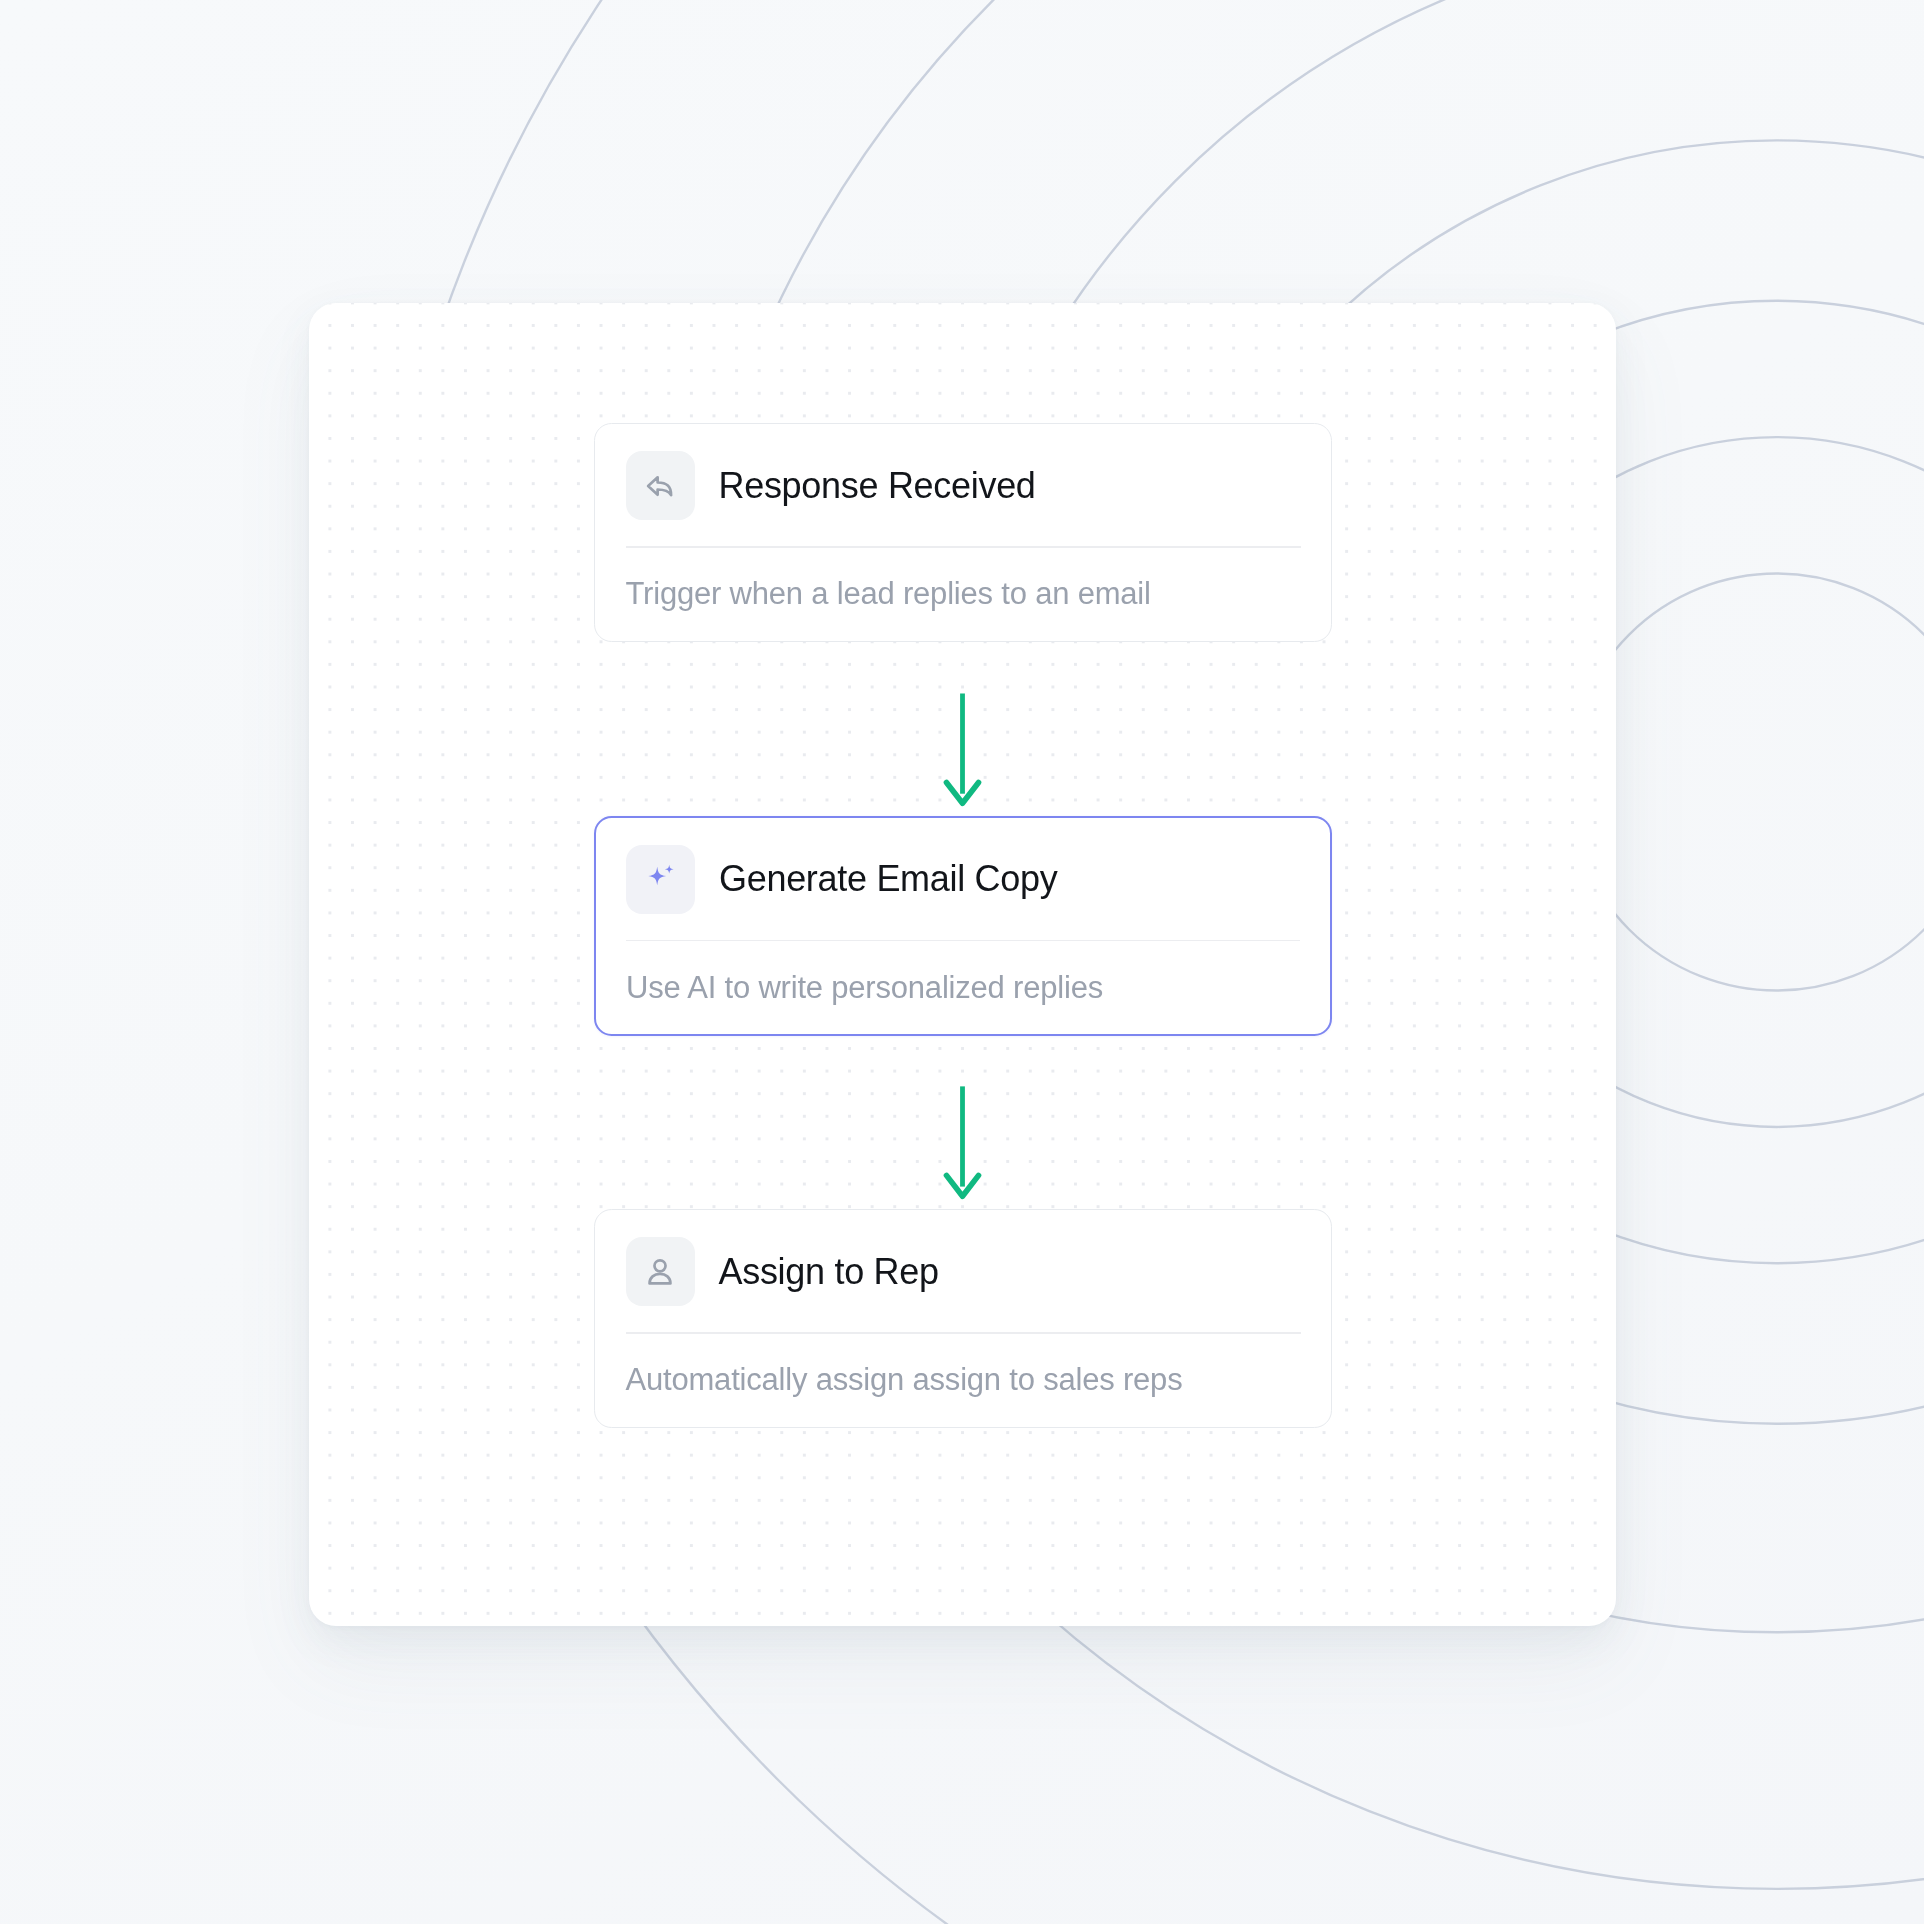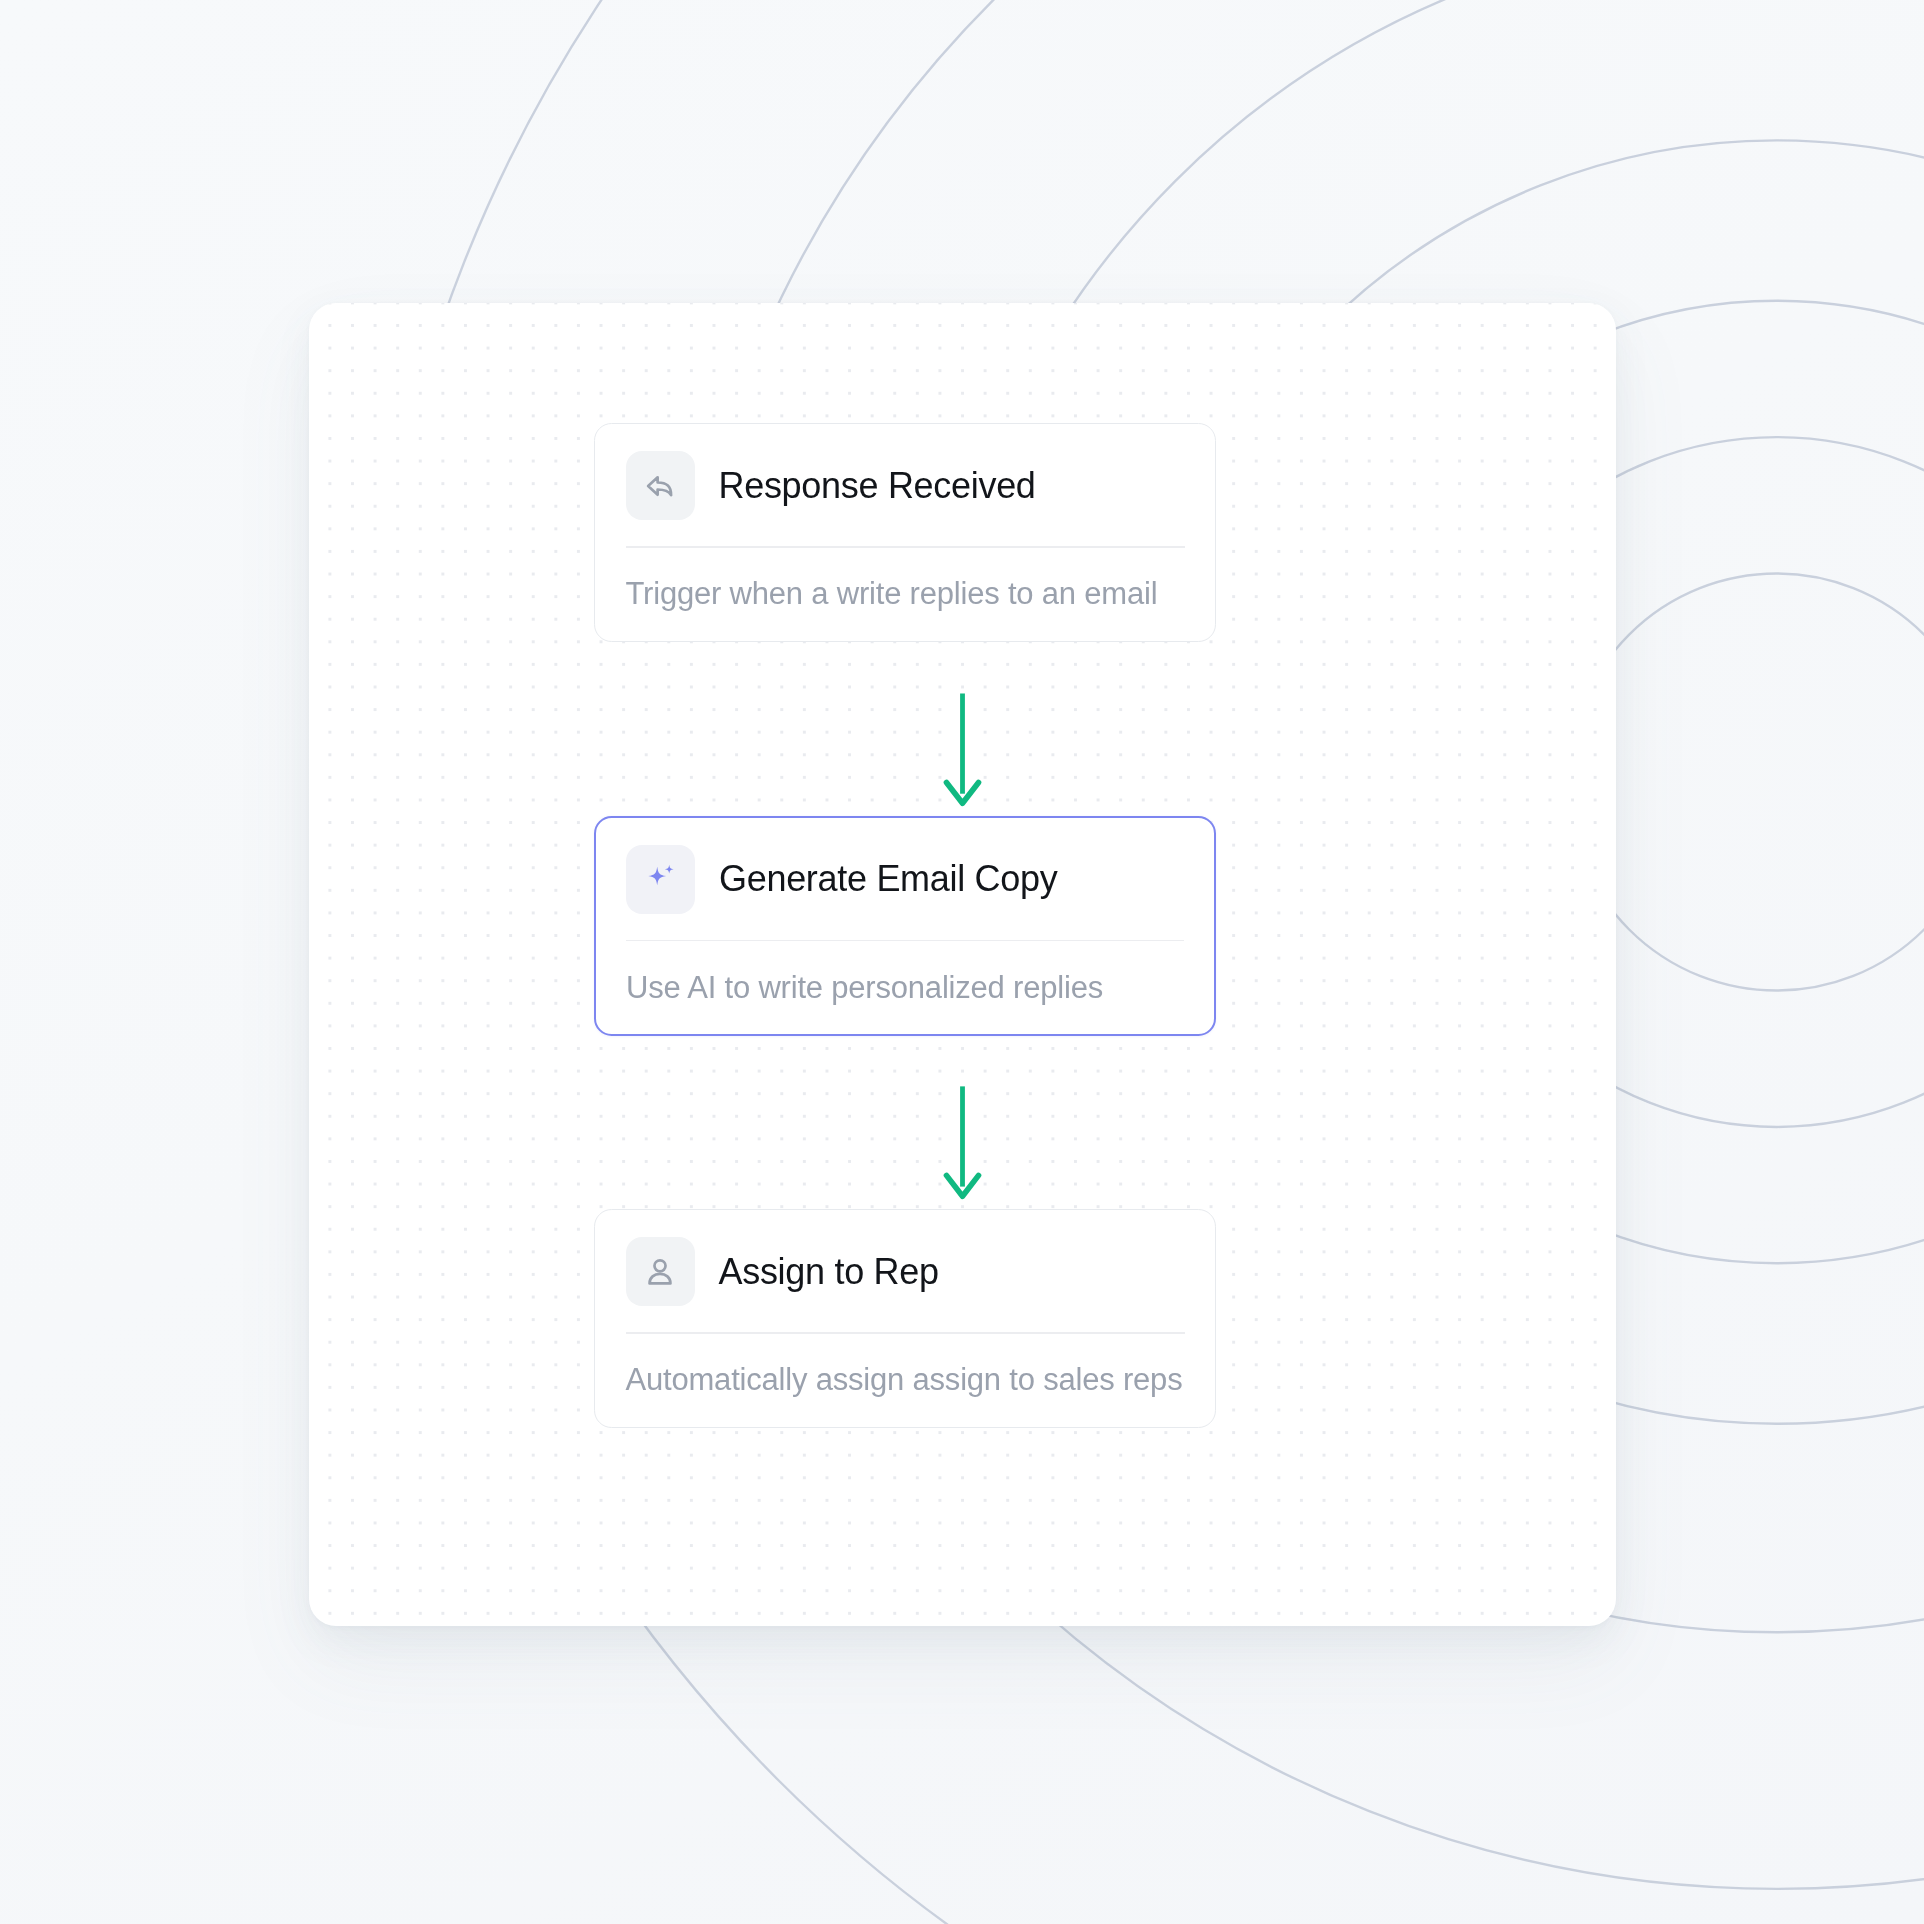--- a/index.html
+++ b/index.html
@@ -58,21 +58,21 @@
     left: 0;
     top: 0;
     width: 1307px;
     height: 1323px;
   }
 
   
   .node-card {
     position: absolute;
     left: 285px;
-    width: 622px;
+    width: 738px;
     box-sizing: border-box;
     background: #ffffff;
     border: 1.6px solid #e7eaee;
     border-radius: 17.6px;
     padding: 27px 30.5px 32px 30.5px;
   }
 
   .node-card.is-selected {
     border: 2.4px solid #7d86f0;
     padding: 26.5px 30px 31px 30px;
@@ -175,21 +175,21 @@
           <div class="node-icon">
             <svg width="38" height="38" viewBox="0 0 24 24" fill="none" stroke="#9aa1ad" stroke-width="1.7" stroke-linecap="round" stroke-linejoin="round">
               <path d="M10.5 6.5 L4.5 12 L10.5 17.5 L10.5 14.2
                        C15.2 14.2 17.6 15.3 19 17.8
                        C19 12.2 16.4 9.8 10.5 9.8 Z"></path>
             </svg>
           </div>
           <div class="node-title">Response Received</div>
         </div>
         <div class="node-divider"></div>
-        <div class="node-desc">Trigger when a write replies to an email</div>
+        <div class="node-desc">Trigger when a lead replies to an email</div>
       </div>
 
       <div class="node-card is-selected" id="node-1">
         <div class="node-head">
           <div class="node-icon icon-accent">
             <svg width="38" height="38" viewBox="0 0 24 24" fill="#7d86f0">
               <path d="M9.6 4.2
                        C10.25 8.6 11.0 9.35 15.2 10.1
                        C11.0 10.85 10.25 11.6 9.6 16.0
                        C8.95 11.6 8.2 10.85 4.0 10.1

